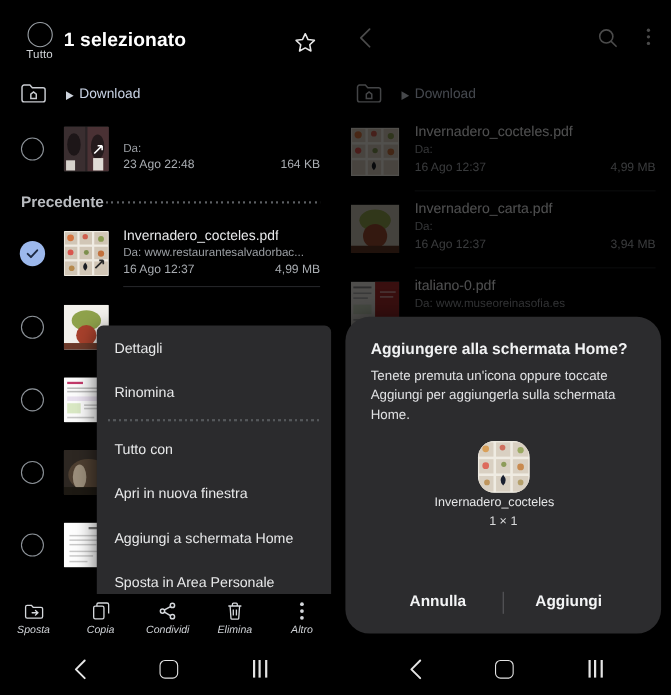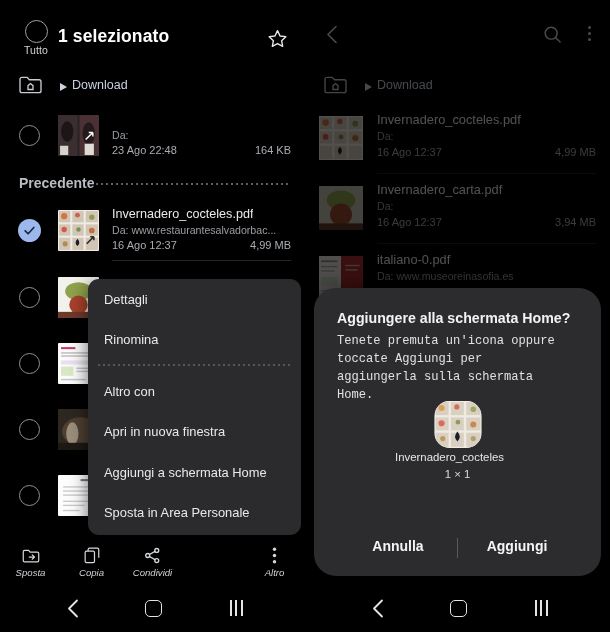--- a/index.html
+++ b/index.html
@@ -75,22 +75,22 @@
   
   .sect { position: absolute; left: 0; width: 305px; height: 32px; }
   .sect-label { position: absolute; left: 19px; top: 8px; font-size: 14px; color: #b9bcc0; font-weight: bold; }
   .sect-dots {
     position: absolute; left: 96px; right: 14px; top: 16px; height: 2px;
     background-image: repeating-linear-gradient(to right,#5d6064 0 2px,transparent 2px 5px);
   }
 
   
   .ctxmenu {
-    position: absolute; left: 88px; top: 279px; width: 213px; height: 256px;
-    background: #2b2b2d; border-radius: 11px;
+    position: absolute; left: 88px; top: 296px; width: 213px; height: 256px;
+    background: #2b2b2d; border-radius: 6px;
     box-shadow: 0 4px 18px rgba(0,0,0,.6);
     overflow: hidden;
   }
   .ctxitem {
     height: 40.5px; display: flex; align-items: center; padding-left: 16px;
     font-size: 12.9px; color: #e8e9ea; cursor: pointer;
   }
   .ctxsep {
     margin: 4px 10px 5px 10px; height: 2px;
     background-image: repeating-linear-gradient(to right,#55585b 0 2px,transparent 2px 5px);
@@ -134,21 +134,21 @@
   .rsize { position: absolute; right: 14px; top: 42px; font-size: 11px; color: #a9adb2; }
   .rdiv  { position: absolute; left: 72px; right: 14px; bottom: 0; height: 1px; background: #202124; }
 
   
   .dialog {
     position: absolute; left: 314px; top: 288px; width: 287px; height: 288px;
     background: #2c2c2e; border-radius: 22px; box-shadow: 0 6px 26px rgba(0,0,0,.75);
   }
   .dlg-title { position: absolute; left: 23px; top: 22px; font-size: 14.2px; font-weight: bold; color: #f1f2f3; }
   .dlg-body { position: absolute; left: 23px; top: 44px; width: 232px;
-              font-size: 12.1px; line-height: 18px; color: #e0e1e3; font-family: Liberation Mono, monospace; }
+              font-size: 12.1px; line-height: 18px; color: #e0e1e3; }
   .dlg-widget {
     position: absolute; left: 50%; transform: translateX(-50%); top: 113px;
     width: 47px; height: 47px; border-radius: 15px; overflow: hidden; background: #d8d4cb;
   }
   .dlg-wname { position: absolute; left: 0; right: 16px; top: 163px; text-align: center; font-size: 11.4px; color: #e6e7e8; }
   .dlg-wsize { position: absolute; left: 0; right: 0; top: 180px; text-align: center; font-size: 11.4px; color: #d9dadb; }
   .dlg-btns { position: absolute; left: 0; right: 0; top: 250px; display: flex; align-items: flex-start; justify-content: center; }
   .dlg-btn { font-size: 14px; font-weight: bold; color: #f3f4f5; cursor: pointer; width: 118px; text-align: center; }
   .dlg-vsep { width: 1px; height: 20px; background: #5a5a5c; }
 
@@ -323,21 +323,21 @@
             <rect x="5" y="34" width="16" height="1.3" fill="#c9c9c9"></rect>
           </svg>
         </div>
       </div>
     </div>
 
     <div class="ctxmenu">
       <div class="ctxitem">Dettagli</div>
       <div class="ctxitem">Rinomina</div>
       <div class="ctxsep"></div>
-      <div class="ctxitem">Altro con</div>
+      <div class="ctxitem">Tutto con</div>
       <div class="ctxitem">Apri in nuova finestra</div>
       <div class="ctxitem">Aggiungi a schermata Home</div>
       <div class="ctxitem">Sposta in Area Personale</div>
     </div>
 
     <div class="actionbar">
       <div class="act" style="left:0">
         <div class="glyph">
           <svg width="18" height="16" viewBox="0 0 20 18" fill="none" stroke="#d5d8dc" stroke-width="1.35">
             <path d="M1.3 4.2 A1.6 1.6 0 0 1 2.9 2.6 H7.3 L9 4.6 H17.1 A1.6 1.6 0 0 1 18.7 6.2 V14 A1.6 1.6 0 0 1 17.1 15.6 H2.9 A1.6 1.6 0 0 1 1.3 14 Z"></path>
@@ -358,20 +358,31 @@
       <div class="act" style="left:122px">
         <div class="glyph">
           <svg width="17" height="17" viewBox="0 0 20 20" fill="none" stroke="#d5d8dc" stroke-width="1.6" stroke-linecap="round">
             <circle cx="15" cy="4" r="2.3"></circle>
               <circle cx="4.4" cy="10" r="2.3"></circle>
               <circle cx="15" cy="16" r="2.3"></circle>
             <path d="M12.9 5.2 L6.5 8.8 M6.5 11.2 L12.9 14.8"></path>
           </svg>
         </div>
         <div class="lbl">Condividi</div>
+      </div>
+      <div class="act" style="left:183px">
+        <div class="glyph">
+          <svg width="15" height="17" viewBox="0 0 17 19" fill="none" stroke="#d5d8dc" stroke-width="1.35">
+            <path d="M1.8 4.3 H15.2"></path>
+            <path d="M3.6 4.3 L4.5 17 A1 1 0 0 0 5.5 17.8 H11.5 A1 1 0 0 0 12.5 17 L13.4 4.3"></path>
+            <path d="M6 4.3 V2.4 A1 1 0 0 1 7 1.4 H10 A1 1 0 0 1 11 2.4 V4.3"></path>
+            <path d="M6.9 7.8 V14 M10.1 7.8 V14"></path>
+          </svg>
+        </div>
+        <div class="lbl">Elimina</div>
       </div>
       <div class="act" style="left:244px">
         <div class="glyph">
           <svg width="5" height="17" viewBox="0 0 5 17">
             <circle cx="2.5" cy="2.3" r="1.7" fill="#d5d8dc"></circle>
             <circle cx="2.5" cy="8.5" r="1.7" fill="#d5d8dc"></circle>
             <circle cx="2.5" cy="14.7" r="1.7" fill="#d5d8dc"></circle>
           </svg>
         </div>
         <div class="lbl">Altro</div>

